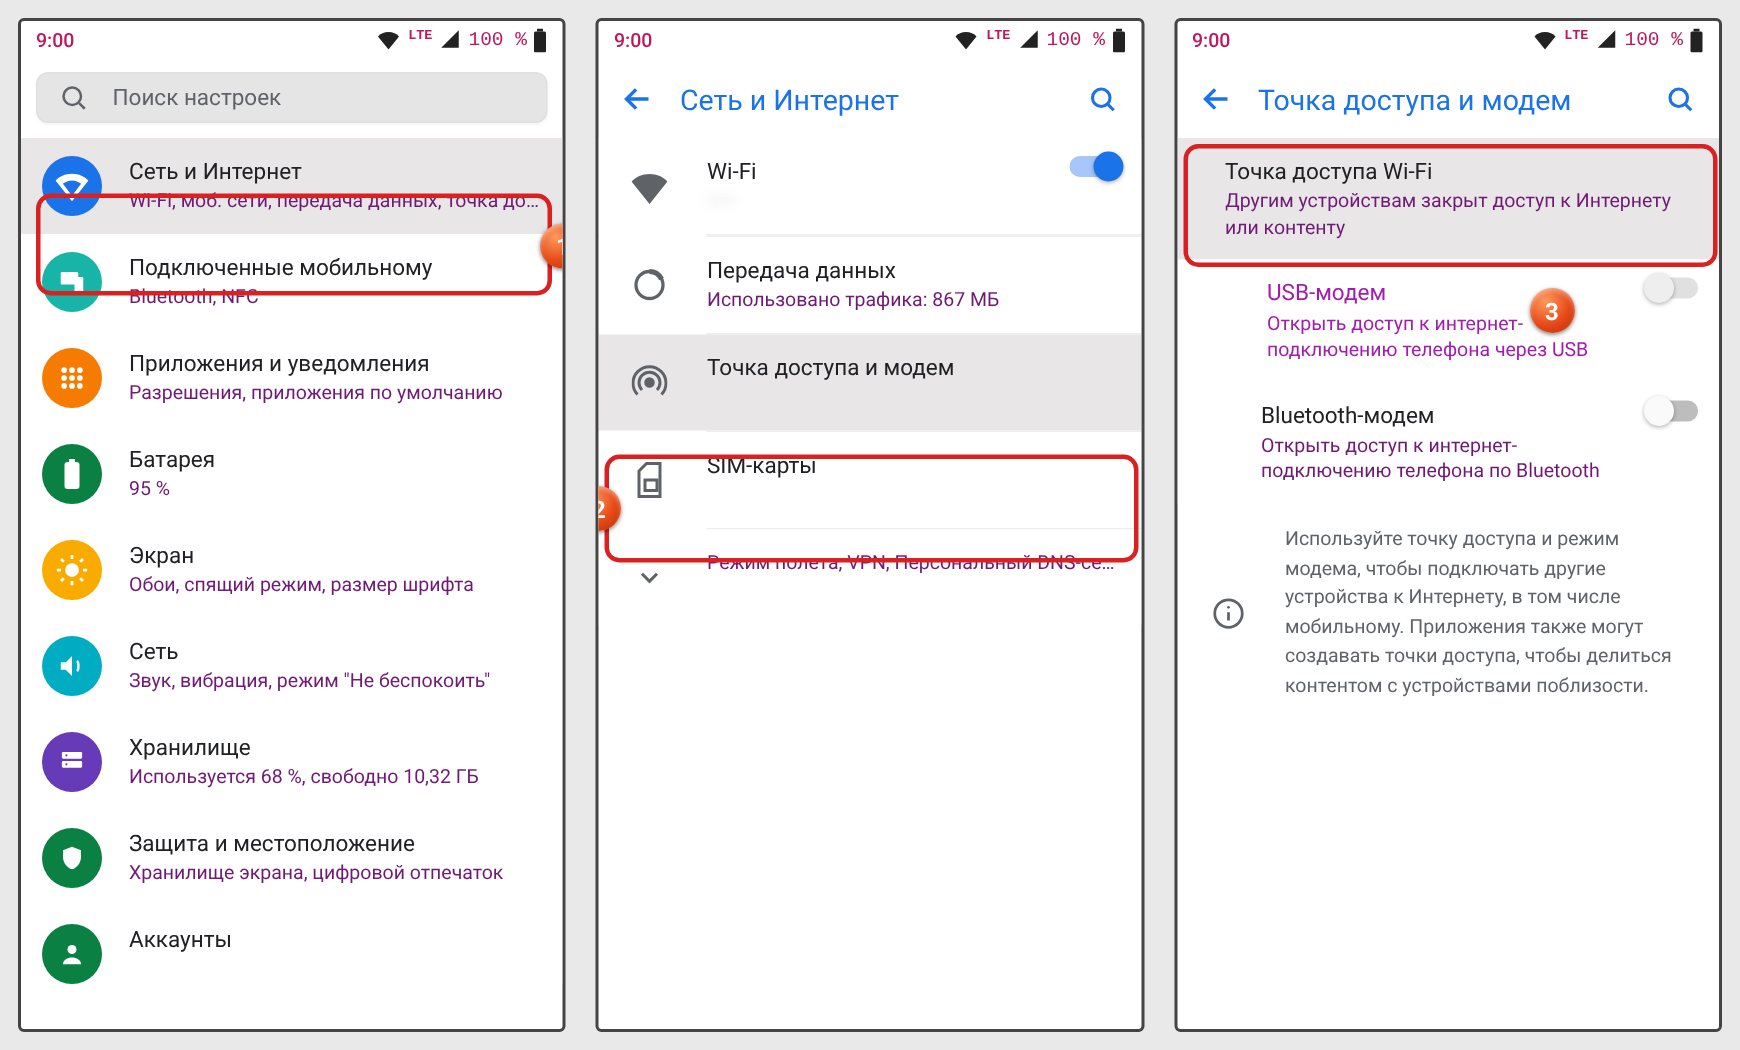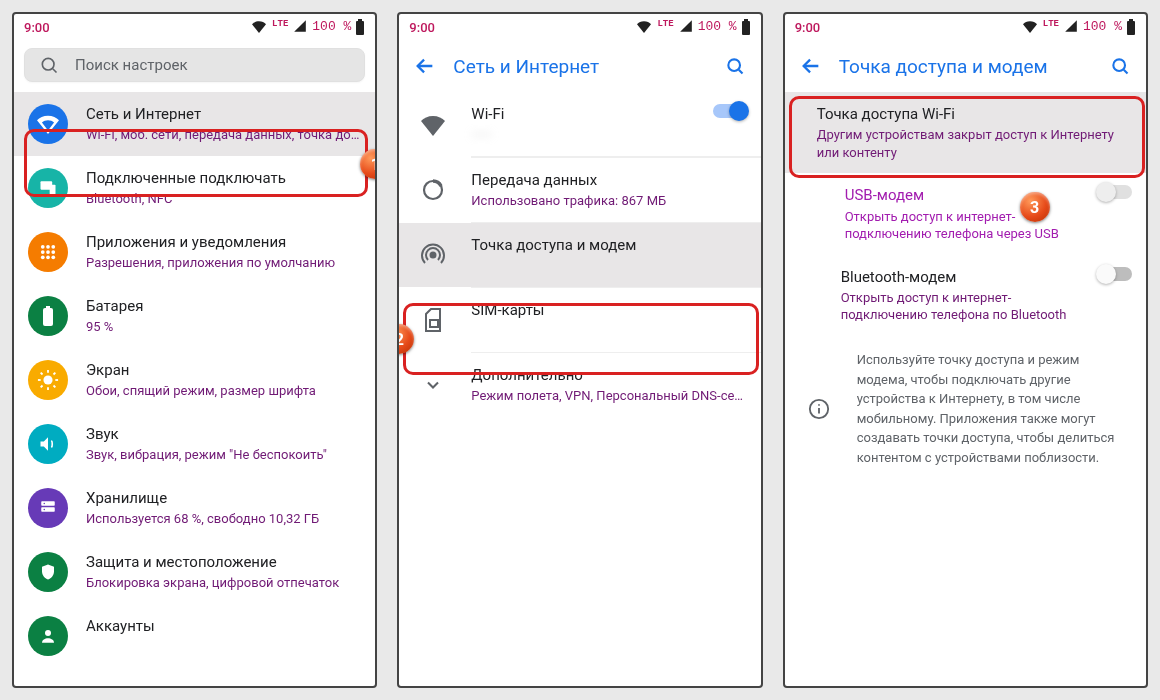--- a/index.html
+++ b/index.html
@@ -81,21 +81,21 @@
       </div>
     </div>
     <div class="item">
       <span class="iconwrap" style="background:#17b4a7">
         <svg width="20" height="20" viewBox="0 0 24 24" fill="#fff">
             <rect x="3" y="4" width="14" height="10" rx="1"></rect>
             <rect x="14" y="8" width="7" height="12" rx="1"></rect>
           </svg>
       </span>
       <div class="texts">
-        <div class="t1">Подключенные подключать</div>
+        <div class="t1">Подключенные мобильному</div>
         <div class="t2">Bluetooth, NFC</div>
       </div>
     </div>
     <div class="item">
       <span class="iconwrap" style="background:#f57c00">
         <svg width="18" height="18" viewBox="0 0 24 24" fill="#fff">
             <circle cx="5" cy="5" r="2.5"></circle>
             <circle cx="12" cy="5" r="2.5"></circle>
             <circle cx="19" cy="5" r="2.5"></circle>
             <circle cx="5" cy="12" r="2.5"></circle>
@@ -145,21 +145,21 @@
       </div>
     </div>
     <div class="item">
       <span class="iconwrap" style="background:#00acc1">
         <svg width="20" height="20" viewBox="0 0 24 24" fill="#fff">
             <path d="M3 9v6h4l5 5V4L7 9H3z"></path>
             <path d="M16 8c1.5 1 1.5 7 0 8" stroke="#fff" stroke-width="2" fill="none"></path>
           </svg>
       </span>
       <div class="texts">
-        <div class="t1">Звук</div>
+        <div class="t1">Сеть</div>
         <div class="t2">Звук, вибрация, режим "Не беспокоить"</div>
       </div>
     </div>
     <div class="item">
       <span class="iconwrap" style="background:#673ab7">
         <svg width="18" height="18" viewBox="0 0 24 24" fill="#fff">
             <rect x="3" y="3" width="18" height="6" rx="1"></rect>
             <rect x="3" y="11" width="18" height="6" rx="1"></rect>
             <circle cx="7" cy="6" r="1" fill="#673ab7"></circle>
             <circle cx="7" cy="14" r="1" fill="#673ab7"></circle>
@@ -171,21 +171,21 @@
       </div>
     </div>
     <div class="item">
       <span class="iconwrap" style="background:#0b8043">
         <svg width="18" height="20" viewBox="0 0 24 24" fill="#fff">
             <path d="M12 2l8 3v6c0 5-3.5 9.7-8 11-4.5-1.3-8-6-8-11V5l8-3z"></path>
           </svg>
       </span>
       <div class="texts">
         <div class="t1">Защита и местоположение</div>
-        <div class="t2">Блокировка экрана, цифровой отпечаток</div>
+        <div class="t2">Хранилище экрана, цифровой отпечаток</div>
       </div>
     </div>
     <div class="item" style="padding-bottom:0">
       <span class="iconwrap" style="background:#0b8043">
         <svg width="18" height="18" viewBox="0 0 24 24" fill="#fff">
             <circle cx="12" cy="8" r="4"></circle>
             <path d="M4 21c0-4 4-6 8-6s8 2 8 6"></path>
           </svg>
       </span>
       <div class="texts">
@@ -290,21 +290,20 @@
       </div>
     </div>
     <div class="hr"></div>
     <div class="item">
       <span class="iconwrap plain">
         <svg width="20" height="20" viewBox="0 0 24 24" fill="none" stroke="#5f6368" stroke-width="2.5">
             <polyline points="6 9 12 15 18 9"></polyline>
           </svg>
       </span>
       <div class="texts">
-        <div class="t1">Дополнительно</div>
         <div class="t2">Режим полета, VPN, Персональный DNS-сер...</div>
       </div>
     </div>
   </div>
 
   <div class="callout" style="left:4px; top:289px; width:356px; height:72px;"></div>
   <div class="badge" style="left:-15px; top:310px;">
       <span>2</span>
     </div>
 </div>

